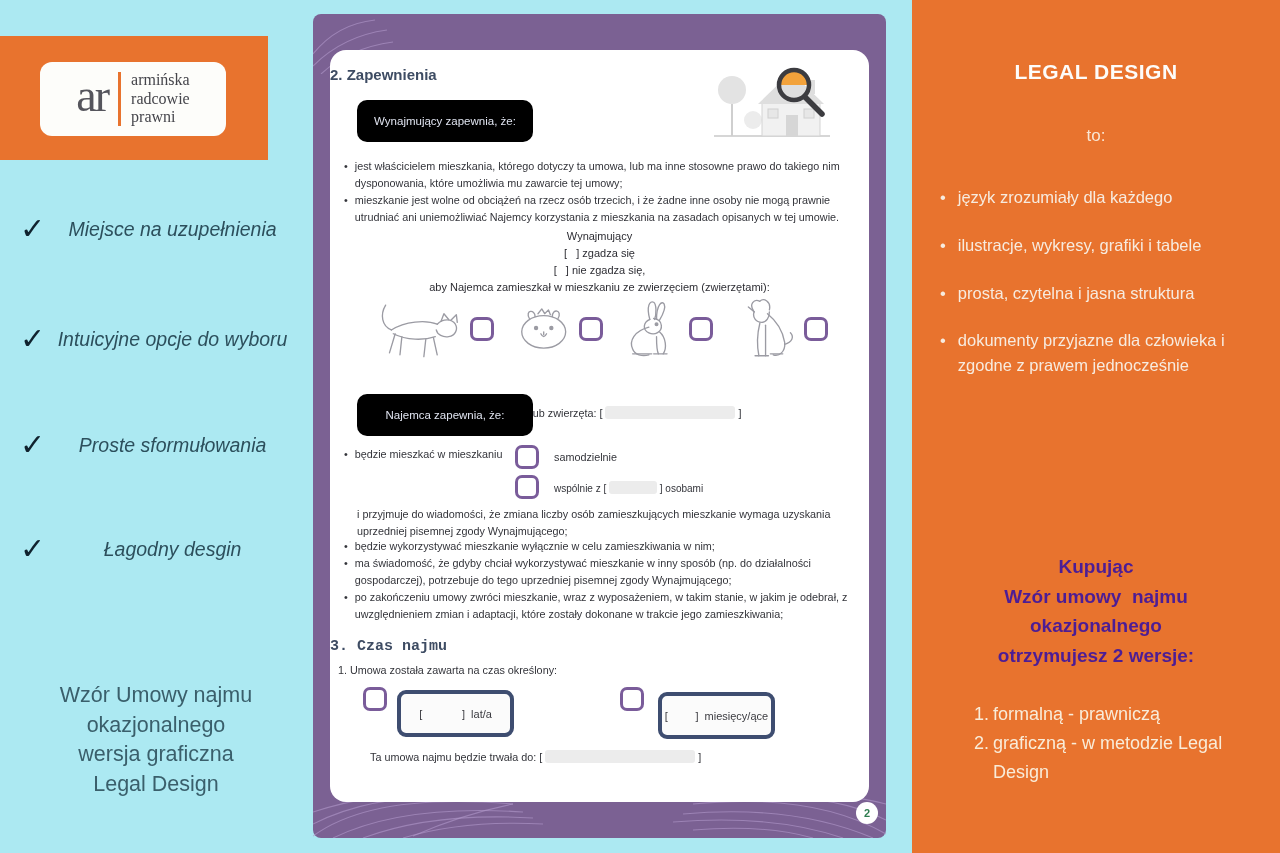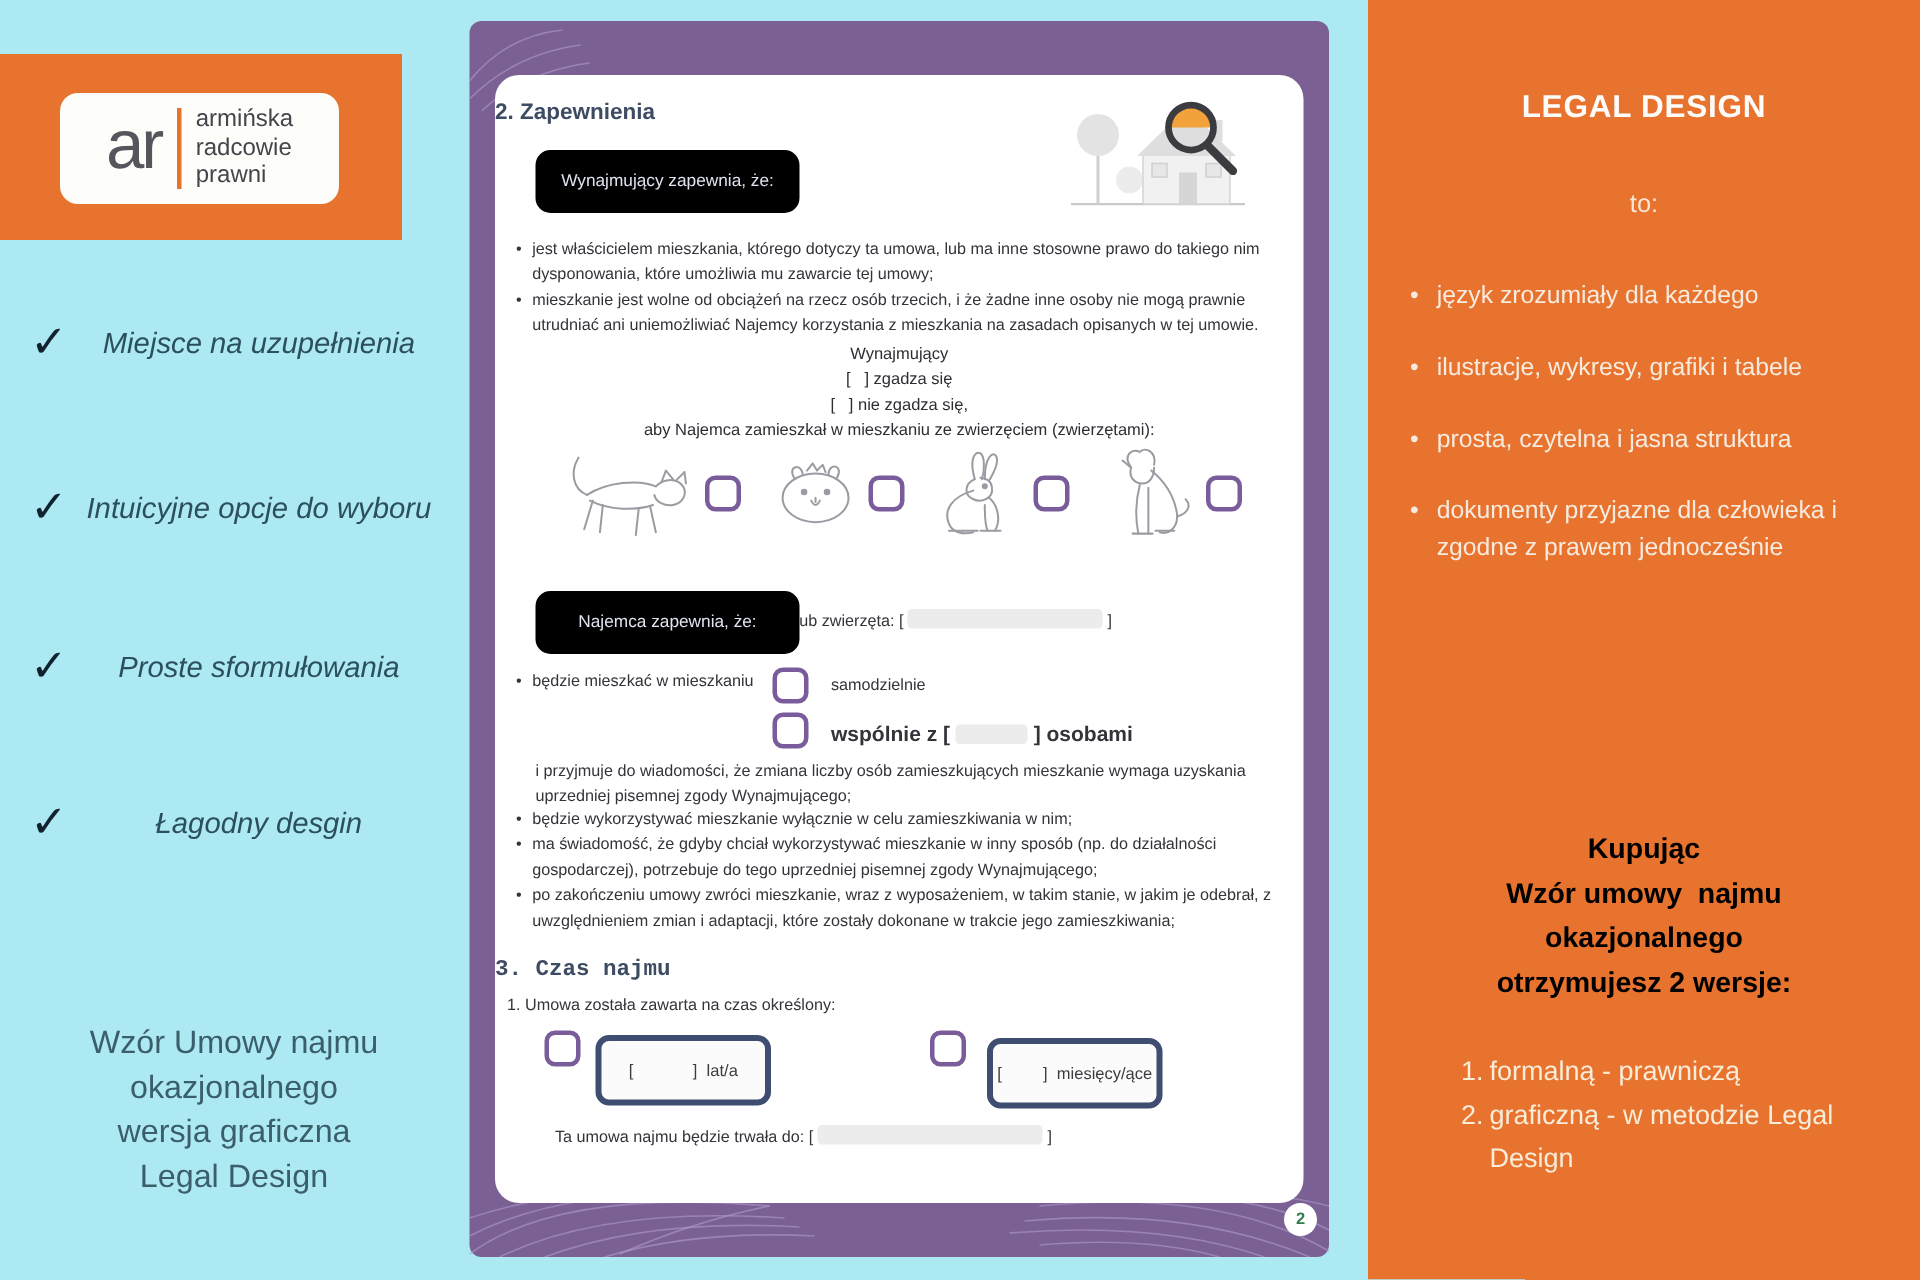--- a/index.html
+++ b/index.html
@@ -6,21 +6,21 @@
   html,body { width:1280px; height:853px; }
   body {
     position:relative; overflow:hidden;
     background:#ace9f2;
     font-family:"Liberation Sans", sans-serif;
     color:#33343a;
   }
   
   .logo-block { position:absolute; left:0; top:36px; width:268px; height:124px; background:#e8732e; }
   .logo-card { position:absolute; left:40px; top:26px; width:186px; height:74px; background:#fdfdfa;
-    border-radius:12px; display:flex; align-items:center; justify-content:center; gap:10px; }
+    border-radius:12px; display:flex; align-items:center; justify-content:center; gap:10px;font-family:Liberation Serif, serif; }
   .logo-ar { font-size:46px; color:#55555c; letter-spacing:-2px; line-height:1; padding-bottom:6px; }
   .logo-divider { width:3px; height:54px; background:#e8732e; }
   .logo-lines { font-size:16px; color:#45454b; line-height:1.18; }
   .check-row { position:absolute; left:20px; width:280px; display:flex; align-items:center; }
   .check-row.r1 { top:214px; } .check-row.r2 { top:324px; }
   .check-row.r3 { top:430px; } .check-row.r4 { top:534px; }
   .check-glyph { font-size:30px; color:#10222e; line-height:1; }
   .check-label { flex:1; text-align:center; font-style:italic; font-size:19.5px; color:#2c4f5c; }
   .left-footer { position:absolute; left:6px; top:681px; width:300px; text-align:center;
     font-size:21.5px; line-height:29.5px; color:#3a5f6b; }
@@ -51,21 +51,21 @@
     display:flex; align-items:center; }
   .animals svg { stroke:#9b9ba3; fill:none; stroke-width:1.4; stroke-linecap:round; stroke-linejoin:round; }
   .cb { width:24px; height:24px; border:3px solid #7a5c9a; border-radius:7px; background:#fff; flex:0 0 auto; }
   .animals .cb { margin-left:8px; margin-right:22px; }
   .other-line { position:absolute; top:356px; width:100%; text-align:center; font-size:10.8px; }
   .field { display:inline-block; background:#ececec; border-radius:3px; height:13px; vertical-align:-2px; }
   .residence-lead { position:absolute; left:14px; top:398px; font-size:10.8px; display:flex; gap:7px; }
   .res-cb1 { position:absolute; left:185px; top:395px; }
   .res-cb2 { position:absolute; left:185px; top:425px; }
   .res-opt1 { position:absolute; left:224px; top:401px; font-size:10.8px; }
-  .res-opt2 { position:absolute; left:224px; top:431px; font-size:14px;font-weight:bold; }
+  .res-opt2 { position:absolute; left:224px; top:431px; font-size:10px; }
   .res-note { position:absolute; left:27px; top:456px; width:502px; font-size:10.8px; line-height:1.58; }
   .duration-lead { position:absolute; left:8px; top:614px; font-size:10.8px; }
   .dur-cb1 { position:absolute; left:33px; top:637px; }
   .dur-cb2 { position:absolute; left:290px; top:637px; }
   .dur-box { position:absolute; width:117px; height:47px; background:#fbfbfb; border:4px solid #3e4d70;
     border-radius:9px; display:flex; align-items:center; justify-content:center; font-size:11px;
     color:#3b3b40; white-space:pre; }
   .dur-box.d1 { left:67px; top:640px; } .dur-box.d2 { left:328px; top:642px; }
   .end-line { position:absolute; left:40px; top:700px; font-size:10.8px; }
   .page-badge { position:absolute; right:8px; bottom:14px; width:22px; height:22px; background:#fff;
@@ -73,21 +73,21 @@
     align-items:center; justify-content:center; }
   
   .right-panel { position:absolute; left:912px; top:0; width:368px; height:853px; background:#e8732e; }
   .rp-title { position:absolute; top:60px; width:100%; text-align:center; font-weight:bold;
     font-size:21px; letter-spacing:.5px; color:#fdfcfa; }
   .rp-sub { position:absolute; top:126px; width:100%; text-align:center; font-size:17px; color:#f9e6d4; }
   .rp-bullets { position:absolute; left:28px; top:185px; width:312px; font-size:16.5px;
     line-height:1.5; color:#f7ebdf; }
   .rp-bullets .bullet-item { margin-bottom:23px; gap:12px; }
   .rp-offer { position:absolute; top:552px; width:100%; text-align:center; font-weight:bold;
-    font-size:19px; line-height:29.5px; color:#000000; }
+    font-size:19px; line-height:29.5px; color:#4c1d95; }
   .rp-versions { position:absolute; left:62px; top:700px; width:280px; font-size:18px;
     line-height:29px; color:#f9ecd9; }
   .rp-version { display:flex; gap:4px; }
   .rp-version .v-label { flex:1; }
 </style>
 </head>
 <body>
 
 <div class="logo-block">
   <div class="logo-card">

